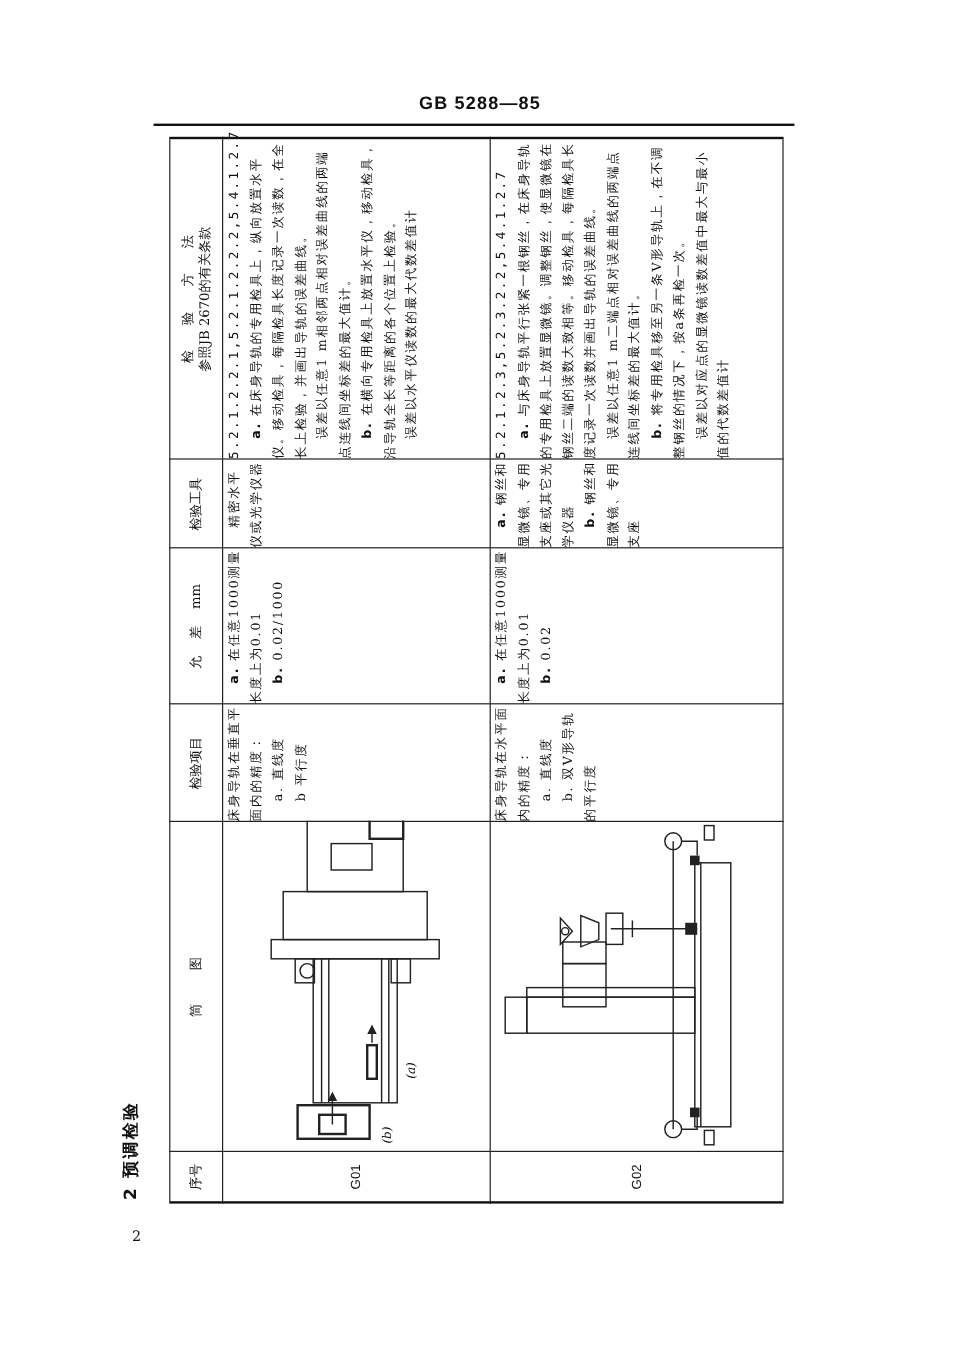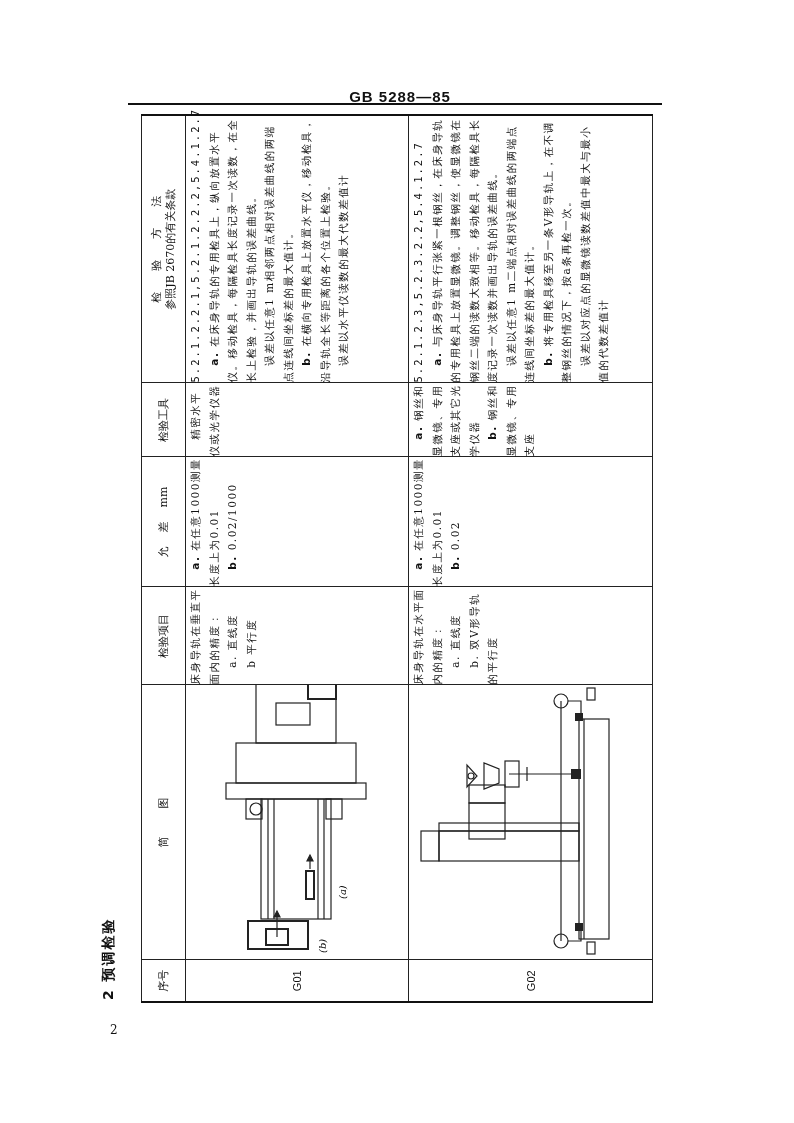--- a/index.html
+++ b/index.html
@@ -1,18 +1,18 @@
 <!DOCTYPE html>
 <html><head>
 <meta charset="utf-8">
 <style>
   html, body { margin:0; padding:0; background:#ffffff; }
   body { width:794px; height:1123px; position:relative; overflow:hidden;
          font-family:"DejaVu Serif", "Liberation Serif", serif; color:#111; }
-  .doc-header { position:absolute; left:300px; top:88px; width:200px; text-align:center;
+  .doc-header { position:absolute; left:300px; top:78px; width:200px; text-align:center;
          font-family:"Liberation Sans","DejaVu Sans",sans-serif; font-weight:bold; font-size:15px; letter-spacing:1px; }
   .doc-rule { position:absolute; left:128px; top:103px; width:534px; height:2px; background:#111; }
   .page-num { position:absolute; left:110px; top:1023px; font-size:12px; }
 
   
   .section-title { position:absolute; left:100px; top:1000px; transform-origin:0 0; transform:rotate(-90deg);
          font-family:"DejaVu Sans", sans-serif; font-weight:bold; font-size:14px; white-space:nowrap; letter-spacing:2px; }
 
   
   .rot-table { position:absolute; left:141px; top:1003px; width:887px; height:510px;

